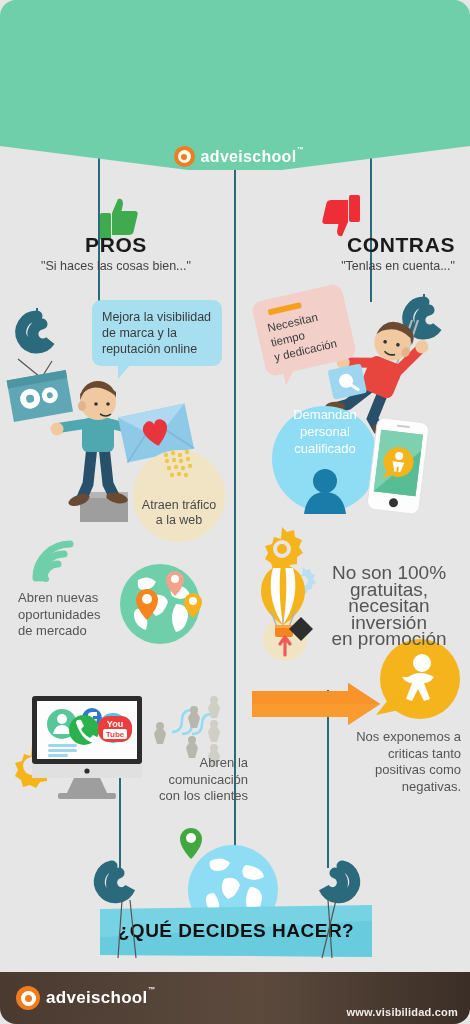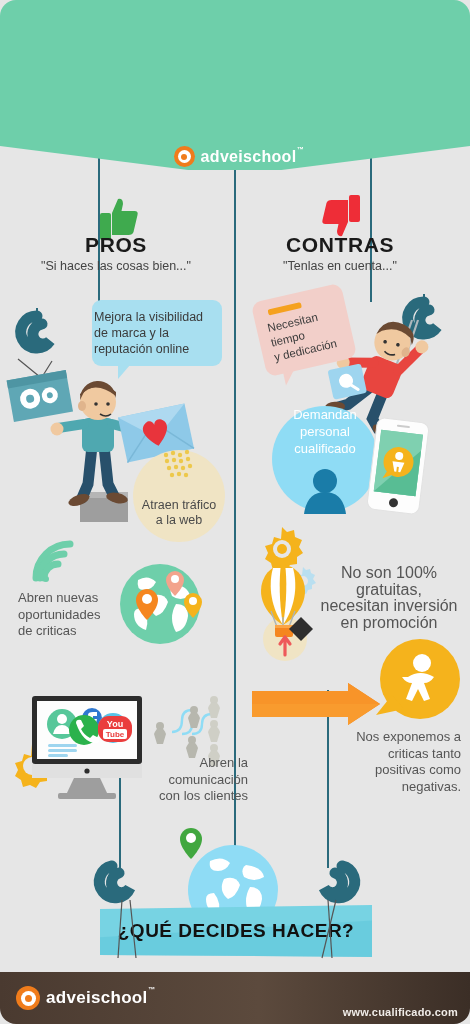--- a/index.html
+++ b/index.html
@@ -55,21 +55,21 @@
   .col-head { position: absolute; text-align: center; width: 200px; z-index: 4; }
   .col-title { font-size: 21px; font-weight: bold; color: #1a1a1a; letter-spacing: .6px; }
   .col-sub { font-size: 12.5px; color: #444; margin-top: 2px; }
 
   
   .txt { position: absolute; color: #555; font-size: 12.5px; line-height: 16.5px; z-index: 4; text-align: right; }
 
   
   .bubble-blue {
     position: absolute; background: #a8dff0; border-radius: 9px;
-    padding: 9px 2px; color: #3b3b3b; font-size: 12.5px; line-height: 16px; z-index: 4;
+    padding: 9px 10px; color: #3b3b3b; font-size: 12.5px; line-height: 16px; z-index: 4;
   }
   .bubble-blue:after {
     content: ""; position: absolute; left: 26px; bottom: -13px;
     border-width: 14px 12px 0 0; border-style: solid;
     border-color: #a8dff0 transparent transparent transparent;
   }
   .bubble-pink {
     position: absolute; background: #f2cfc9; border-radius: 10px;
     padding: 10px 11px; color: #3b3b3b; font-size: 11.5px; line-height: 15px; z-index: 4;
     transform: rotate(-13deg);
@@ -162,21 +162,21 @@
     <div class="col-title">PROS</div>
     <div class="col-sub">"Si haces las cosas bien..."</div>
   </div>
 
   <div class="layer" style="left:318px; top:191px;">
     <svg width="48" height="50" viewBox="0 0 48 50">
       <path d="M30 31 L24 45 q-5 1 -5 -5 l1.5 -7 H7.5 q-4 0 -3 -4 l4 -17 q1 -3 5 -3 H30 Z" fill="#ee2d37"></path>
       <rect x="31" y="4" width="11" height="27" rx="2" fill="#ee2d37"></rect>
     </svg>
   </div>
-  <div class="col-head" style="left:240px; top:233px;">
+  <div class="col-head" style="left:255px; top:233px;text-align:right;">
     <div class="col-title">CONTRAS</div>
     <div class="col-sub">"Tenlas en cuenta..."</div>
   </div>
 
   <div class="bubble-blue" style="left:92px; top:300px; width:130px; white-space:pre-line;">Mejora la visibilidad
 de marca y la
 reputación online</div>
 
   <div class="layer" style="left:14px; top:306px;">
     <svg width="46" height="56" viewBox="0 0 46 56">
@@ -334,21 +334,21 @@
         <path d="M6 36 a34 34 0 0 1 34 -34" stroke-width="7"></path>
         <path d="M12 36 a26 26 0 0 1 26 -26" stroke-width="0"></path>
         <path d="M10 36 a24 24 0 0 1 24 -24" stroke-width="7"></path>
         <path d="M14 36 a14 14 0 0 1 14 -14" stroke-width="7"></path>
       </g>
       <circle cx="16" cy="37" r="3" fill="#6ecfaa"></circle>
     </svg>
   </div>
   <div class="txt" style="left:18px; top:590px; width:110px; white-space:pre-line; text-align:left; font-size:13px;">Abren nuevas
 oportunidades
-de criticas</div>
+de mercado</div>
 
   <div class="layer" style="left:108px; top:552px;">
     <svg width="98" height="96" viewBox="0 0 98 96">
       <circle cx="52" cy="52" r="40" fill="#6ecfaa"></circle>
       <path d="M30 28 q10 -6 18 2 q-4 8 -12 8 q-8 0 -6 -10 Z" fill="#fff"></path>
       <path d="M44 44 q12 -4 16 6 q-4 12 -12 14 q-10 -8 -4 -20 Z" fill="#fff"></path>
       <path d="M34 56 q8 10 4 22 q-12 -4 -12 -16 q0 -6 8 -6 Z" fill="#fff"></path>
       <path d="M66 32 q14 2 16 12 q-10 6 -18 0 q-4 -8 2 -12 Z" fill="#fff"></path>
       <path d="M68 52 q12 0 12 12 q-2 14 -12 16 q-8 -14 0 -28 Z" fill="#fff"></path>
       <g>
@@ -448,21 +448,21 @@
       <path d="M18 13 c-4 14 -4 36 10 57 c14 -21 14 -43 10 -57 Z" fill="#fff"></path>
       <path d="M26 9 c-2 14 -2 38 2 61 c4 -23 4 -47 2 -61 Z" fill="#f5b31c"></path>
       <path d="M10 30 q20 -8 40 0" stroke="#f7c94f" stroke-width="0" fill="none"></path>
       <path d="M16 56 L22 72 M28 62 L28 72 M40 56 L34 72" stroke="#aab4b8" stroke-width="1.4" fill="none"></path>
       <rect x="20" y="70" width="18" height="12" rx="2" fill="#f5861f"></rect>
       <rect x="20" y="70" width="18" height="3" fill="#fba545"></rect>
       <path d="M30 100 L30 82 M30 82 L25 89 M30 82 L35 89" stroke="#ee5a5a" stroke-width="3.2" fill="none" stroke-linecap="round"></path>
       <path d="M46 62 L58 74 L46 86 L34 74 Z" fill="#2e2e2e"></path>
     </svg>
   </div>
-  <div class="txt" style="left:313px; top:565px; width:152px; white-space:pre-line; font-size:16px; text-align:center;">No son 100% gratuitas,
+  <div class="txt" style="left:313px; top:565px; width:152px; white-space:pre-line; font-size:19px; text-align:center;">No son 100% gratuitas,
 necesitan inversión
 en promoción</div>
 
   <div class="layer" style="left:370px; top:637px;">
     <svg width="92" height="92" viewBox="0 0 92 92">
       <circle cx="50" cy="42" r="40" fill="#f5b31c"></circle>
       <path d="M22 58 L6 78 L34 72 Z" fill="#f5b31c"></path>
       <circle cx="52" cy="26" r="9" fill="#fff"></circle>
       <path d="M38 40 q12 -8 26 0 q-4 6 -10 6 l6 16 l-6 2 l-6 -12 l-6 12 l-6 -2 l6 -16 q-6 0 -10 -6 Z" fill="#fff"></path>
     </svg>
@@ -522,16 +522,16 @@
       <div class="logo-mark" style="width:24px;height:24px;">
         <div class="ring" style="width:15px;height:15px;">
             <div class="dot" style="width:7px;height:7px;"></div>
           </div>
       </div>
       <div class="logo-text" style="font-size:17px;">
         <span>adveischool</span>
         <span class="logo-tm">™</span>
       </div>
     </div>
-    <div class="footer-url">www.cualificado.com</div>
+    <div class="footer-url">www.visibilidad.com</div>
   </div>
 
 </div>
 
 </body></html>

